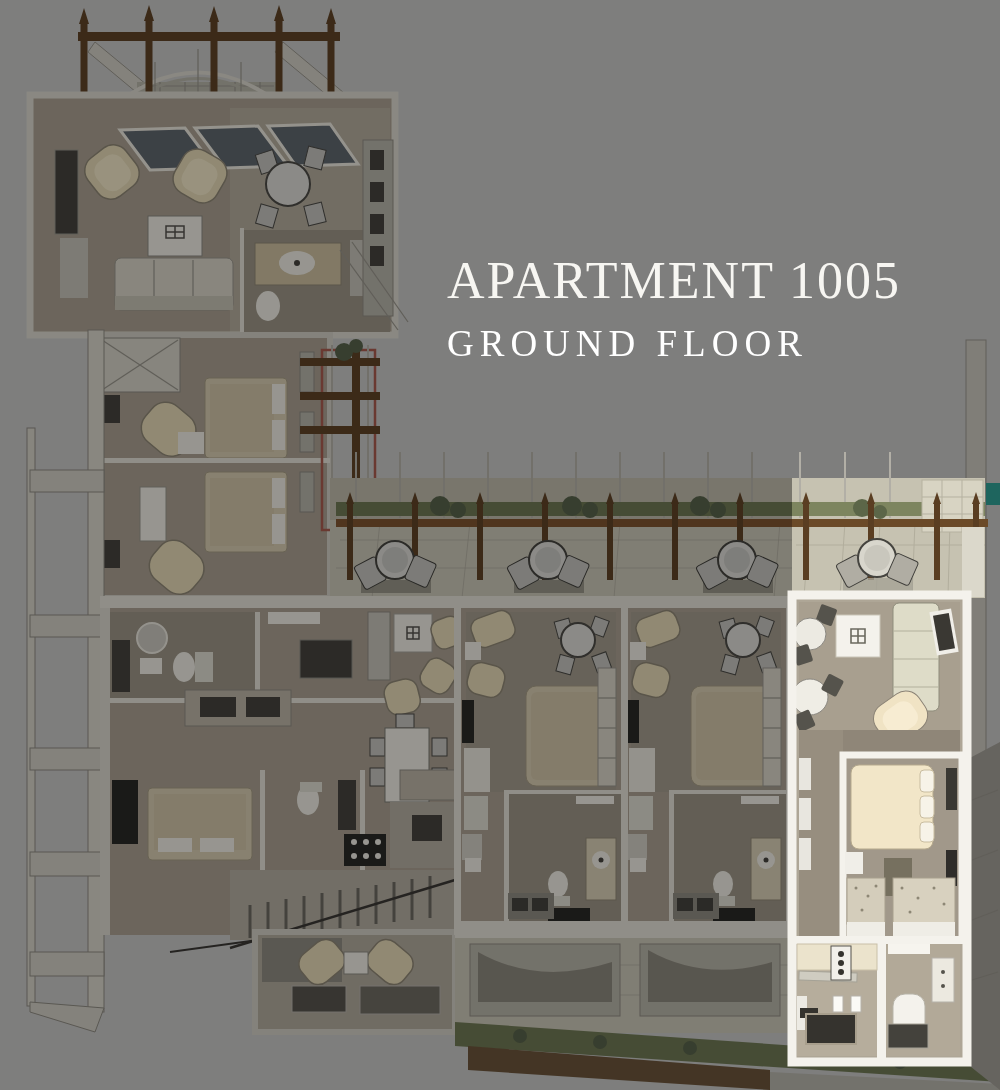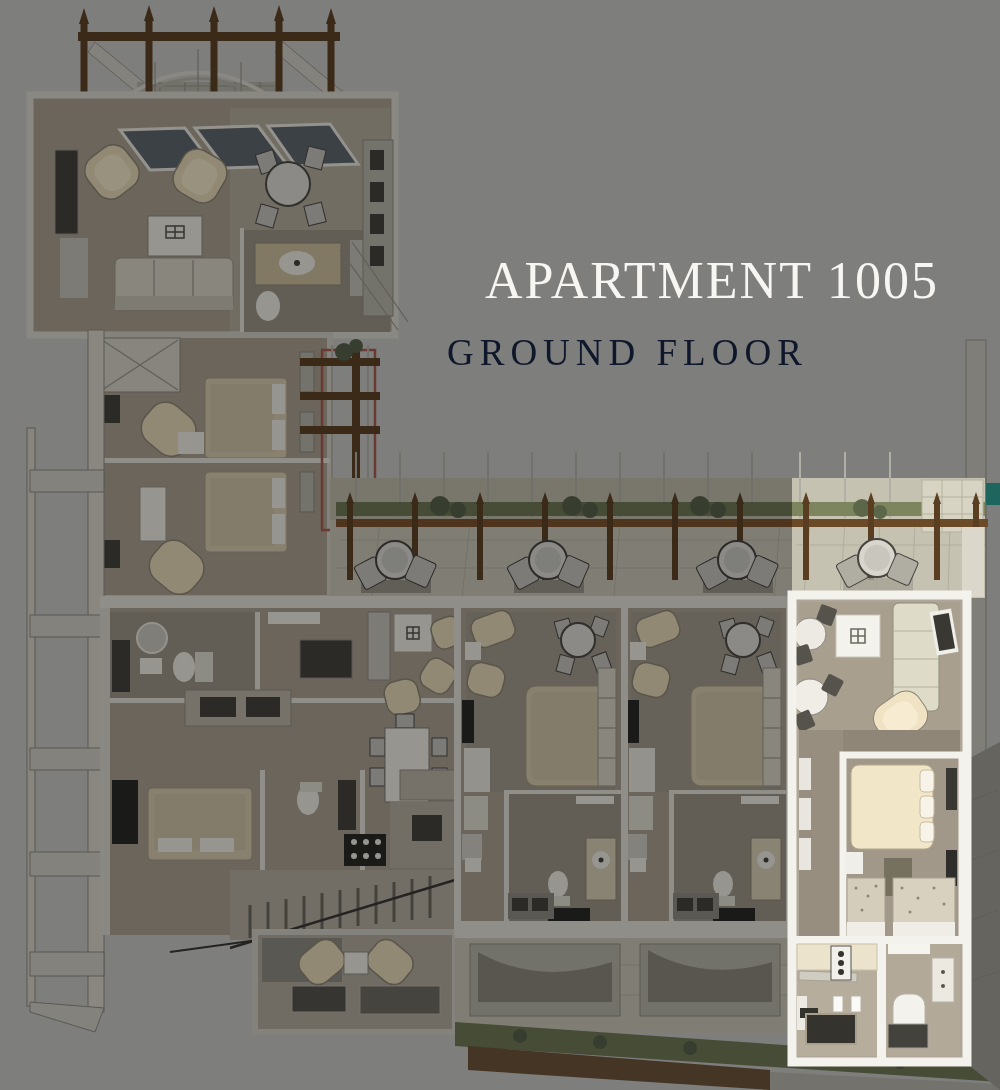--- a/index.html
+++ b/index.html
@@ -1,21 +1,21 @@
 <!DOCTYPE html>
 <html><head>
 <meta charset="utf-8">
 <style>
   html,body{margin:0;padding:0;background:#7d7d7c;}
   .stage{position:relative;width:1000px;height:1090px;overflow:hidden;background:#7d7d7c;
          font-family:"Liberation Serif", serif;}
   .stage svg{position:absolute;left:0;top:0;}
   .titles{position:absolute;left:447px;top:252px;color:#f7f6f2;z-index:5;}
-  .title-main{font-size:52px;letter-spacing:2px;line-height:1.1;white-space:nowrap;margin-left:38px;}
-  .title-sub{font-size:37px;letter-spacing:6px;margin-top:22px;color:#0f172a;white-space:nowrap;}
+  .title-main{font-size:52px;letter-spacing:2px;line-height:1.1;white-space:nowrap;}
+  .title-sub{font-size:37px;letter-spacing:6px;margin-top:13px;color:#ffffff;white-space:nowrap;}
   
   .wall{fill:#d8d5cb;} .wall2{fill:#e2dfd5;}
   .floor{fill:#a99f90;} .floor2{fill:#b3ab9c;} .floor3{fill:#9c9486;}
   .cream{fill:#e3d7b4;stroke:#8d8574;stroke-width:1.5;}
   .white{fill:#eceae2;} .dark{fill:#45433e;} .vdark{fill:#2a2926;}
   .tbl{fill:#d9d8d3;} .chairs{fill:#c2c1bc;stroke:#4a4945;}
   .bed{fill:#d5cab0;stroke:#a59b84;} .blank{fill:#cfc3a6;}
   .sofa{fill:#d6d2c6;stroke:#97948b;}
   .brown{fill:#5e4326;} .rail{fill:#7d5430;}
   .hedge{fill:#6e7854;} .hedge2{fill:#57614a;}

